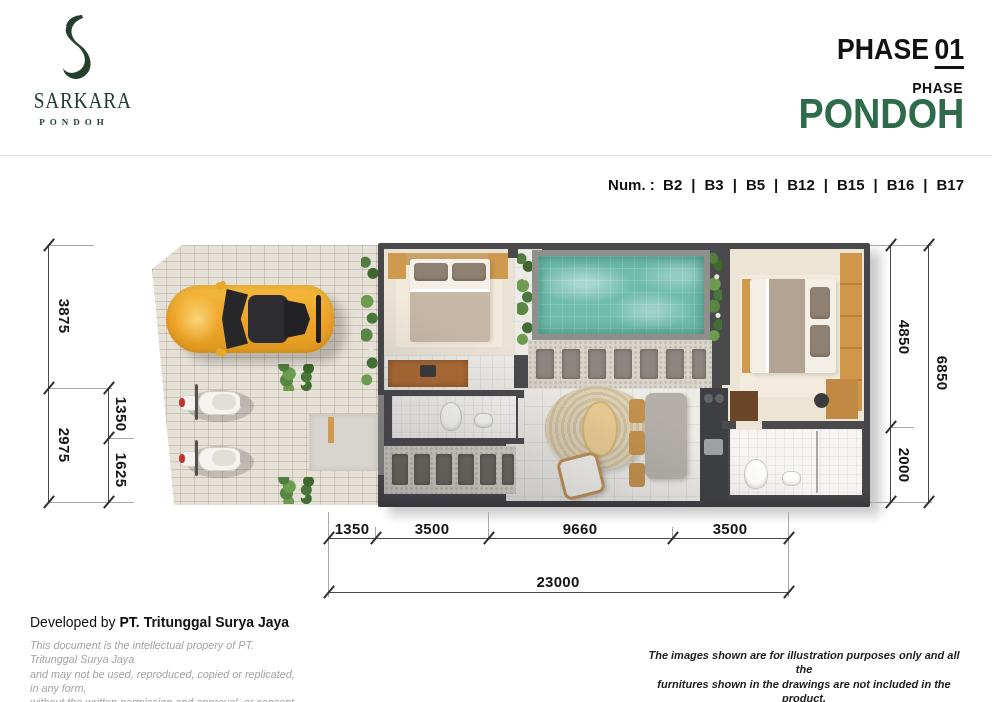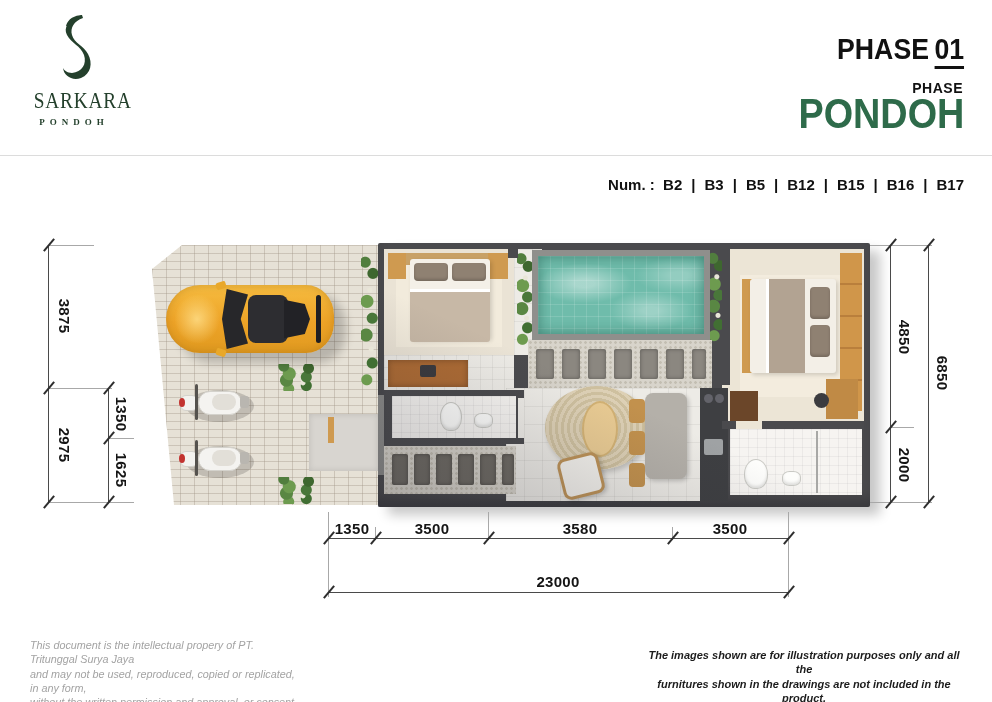--- a/index.html
+++ b/index.html
@@ -314,24 +314,28 @@
   <div class="abs ext extv" style="left:788px;top:512px;height:85px;"></div>
   <div class="abs tick" style="left:321px;top:537px;"></div>
   <div class="abs tick" style="left:368px;top:537px;"></div>
   <div class="abs tick" style="left:481px;top:537px;"></div>
   <div class="abs tick" style="left:665px;top:537px;"></div>
   <div class="abs tick" style="left:781px;top:537px;"></div>
   <div class="abs tick" style="left:321px;top:591px;"></div>
   <div class="abs tick" style="left:781px;top:591px;"></div>
   <div class="abs dim dimh" style="left:352px;top:520px;">1350</div>
   <div class="abs dim dimh" style="left:432px;top:520px;">3500</div>
-  <div class="abs dim dimh" style="left:580px;top:520px;">3580</div>
+  <div class="abs dim dimh" style="left:580px;top:520px;">9660</div>
   <div class="abs dim dimh" style="left:730px;top:520px;">3500</div>
   <div class="abs dim dimh" style="left:558px;top:573px;">23000</div>
 
+  <div class="abs" id="dev-line">
+    <span>Developed by</span>
+    <b>PT. Tritunggal Surya Jaya</b>
+  </div>
   <div class="abs" id="disclaimer-left">This document is the intellectual propery of PT. Tritunggal Surya Jaya
 and may not be used, reproduced, copied or replicated, in any form,
 without the written permission and approval, or consent from PT.
 Tritunggal Surya Jaya. On no account this drawing be scaled.</div>
   <div class="abs" id="disclaimer-right">The images shown are for illustration purposes only and all the
 furnitures shown in the drawings are not included in the product.</div>
 
 </div>
 
 </body></html>

